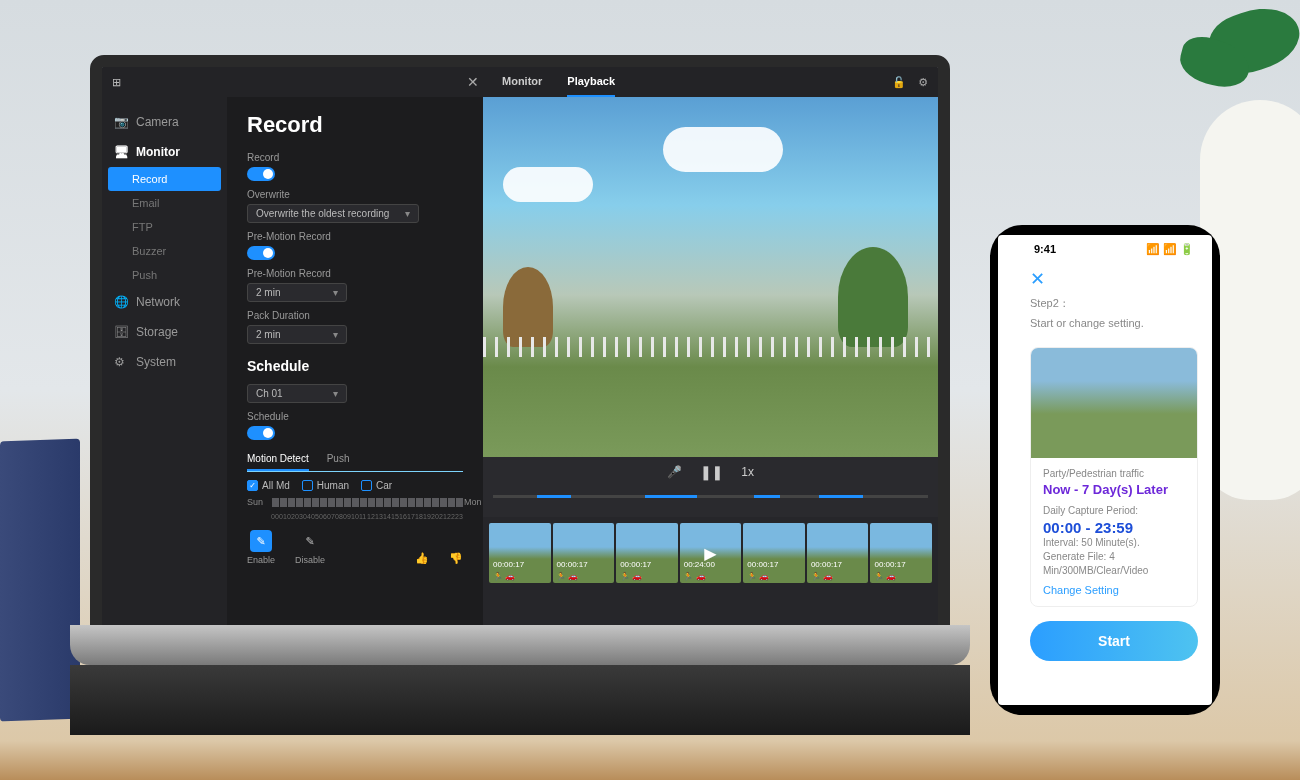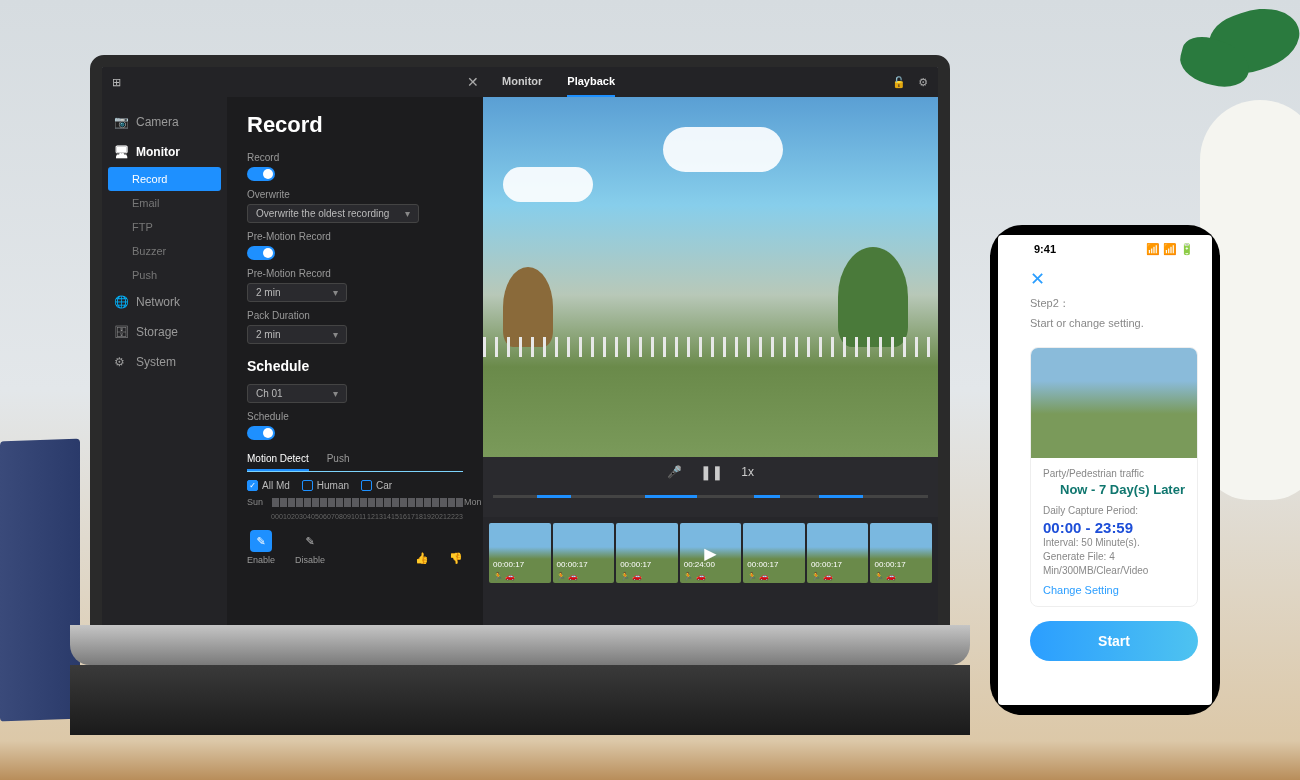--- a/index.html
+++ b/index.html
@@ -87,21 +87,21 @@
 .phone { position: absolute; right: 80px; top: 225px; width: 230px; height: 490px; background: #000; border-radius: 32px; padding: 10px 8px; z-index: 5; }
 .phone-screen { width: 100%; height: 100%; background: #fff; border-radius: 4px; overflow: hidden; display: flex; flex-direction: column; padding-left: 18px; }
 .status-bar { display: flex; justify-content: space-between; padding: 8px 18px 4px; font-size: 11px; font-weight: 700; color: #000; }
 .phone-header { padding: 8px 14px 10px; }
 .phone-close { color: #2b9eff; font-size: 18px; font-weight: 300; cursor: pointer; }
 .step-txt { color: #888; font-size: 11px; margin-top: 6px; }
 .phone-card { margin: 8px 14px 0; border-radius: 8px; border: 1px solid #eee; overflow: hidden; }
 .phone-img { height: 110px; background: linear-gradient(180deg, #8abbda 30%, #7a9a5a 60%); }
 .card-body { padding: 10px 12px; }
 .card-sub { color: #888; font-size: 10px; margin-bottom: 3px; }
-.card-title { color: #0f766e; font-size: 13px; font-weight: 700; margin-bottom: 8px; text-align: right; }
+.card-title { color: #6d28d9; font-size: 13px; font-weight: 700; margin-bottom: 8px; }
 .card-time { color: #1d4ed8; font-size: 15px; font-weight: 700; }
 .card-info { color: #888; font-size: 10px; line-height: 1.4; }
 .card-link { color: #2b9eff; font-size: 11px; margin-top: 6px; cursor: pointer; }
 .start-btn { margin: 14px; padding: 12px; background: linear-gradient(90deg, #2b9eff, #4ec3f0); color: #fff; text-align: center; border-radius: 24px; font-size: 14px; font-weight: 600; cursor: pointer; }
 </style>
 </head>
 <body>
 
 <div class="vase">
   <div class="leaf leaf1"></div>

